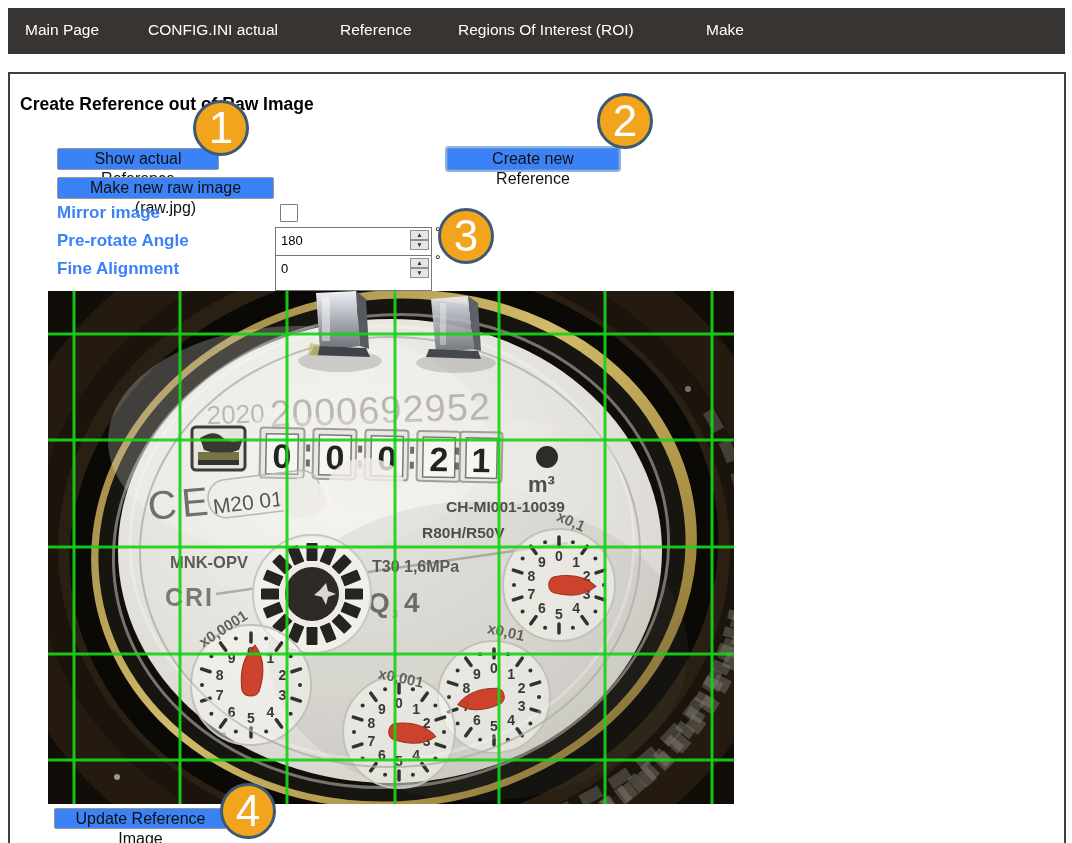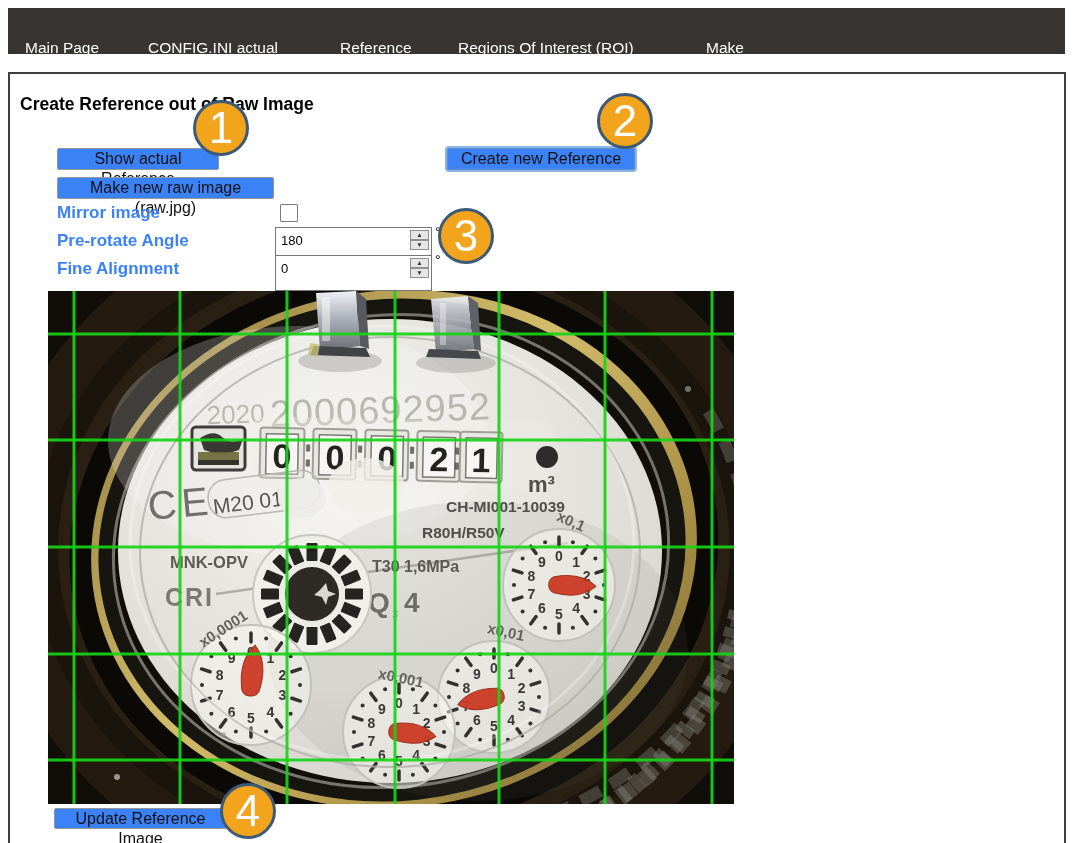--- a/index.html
+++ b/index.html
@@ -1,18 +1,18 @@
 <!DOCTYPE html>
 <html><head>
 <meta charset="utf-8">
 <style>
   html,body{margin:0;padding:0;width:1072px;height:843px;overflow:hidden;background:#fff;
     font-family:"Liberation Sans", sans-serif;}
   .navbar{position:absolute;left:8px;top:8px;width:1057px;height:46px;background:#373431;}
-  .nav-item{position:absolute;top:13px;color:#fff;font-size:15.5px;cursor:pointer;white-space:nowrap;margin-top:18px;}
+  .nav-item{position:absolute;top:13px;color:#fff;font-size:15.5px;cursor:pointer;white-space:nowrap;}
   .content{position:absolute;left:8px;top:72px;width:1058px;height:790px;border:2px solid #3f3f3f;
     background:#fff;box-sizing:border-box;}
   .page-title{position:absolute;left:10px;top:20px;font-size:17.5px;font-weight:700;color:#000;}
   .btn{position:absolute;height:22px;background:#3b82f6;border:1px solid #979797;border-radius:2px;
     font-size:16px;color:#111;font-family:"Liberation Sans",sans-serif;padding:0 8px;line-height:20px;text-align:center;}
   .btn-focus{border:1px solid #5f8fc8;box-shadow:0 0 0 2px #8ab4e8;}
   .form-label{position:absolute;font-size:17px;color:#3b82f6;font-weight:bold;}
   .checkbox{position:absolute;width:16px;height:16px;border:1.5px solid #7c7c7c;background:#fff;border-radius:1px;}
   .num-input{position:absolute;width:157px;height:36px;border:1.5px solid #767676;background:#fff;box-sizing:border-box;}
   .num-value{position:absolute;left:5px;top:5px;font-size:13px;color:#000;}
@@ -34,21 +34,21 @@
   <span class="nav-item" style="left:140px">CONFIG.INI actual</span>
   <span class="nav-item" style="left:332px">Reference</span>
   <span class="nav-item" style="left:450px">Regions Of Interest (ROI)</span>
   <span class="nav-item" style="left:698px">Make</span>
 </div>
 
 <div class="content">
   <div class="page-title">Create Reference out of Raw Image</div>
 
   <button class="btn" style="left:47px;top:74px;width:162px">Show actual Reference</button>
-  <button class="btn btn-focus" style="left:437px;top:74px;width:188px">Create new Reference</button>
+  <button class="btn btn-focus" style="left:437px;top:74px;width:172px">Create new Reference</button>
   <button class="btn" style="left:47px;top:103px;width:217px">Make new raw image (raw.jpg)</button>
 
   <div class="form-label" style="left:47px;top:129px">Mirror image</div>
   <div class="checkbox" style="left:270px;top:130px"></div>
 
   <div class="form-label" style="left:47px;top:157px">Pre-rotate Angle</div>
   <div class="num-input" style="left:265px;top:153px">
     <span class="num-value">180</span>
     <span class="spinner">
         <button class="spin-btn">▲</button>

